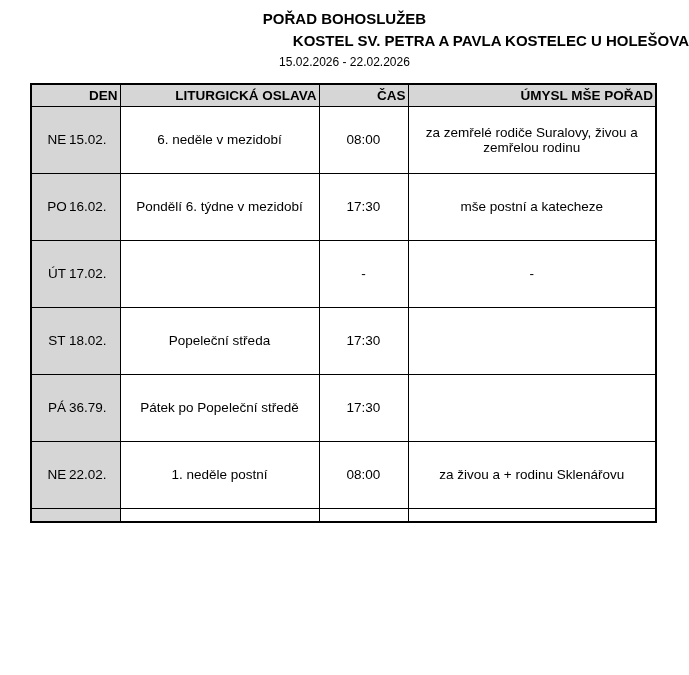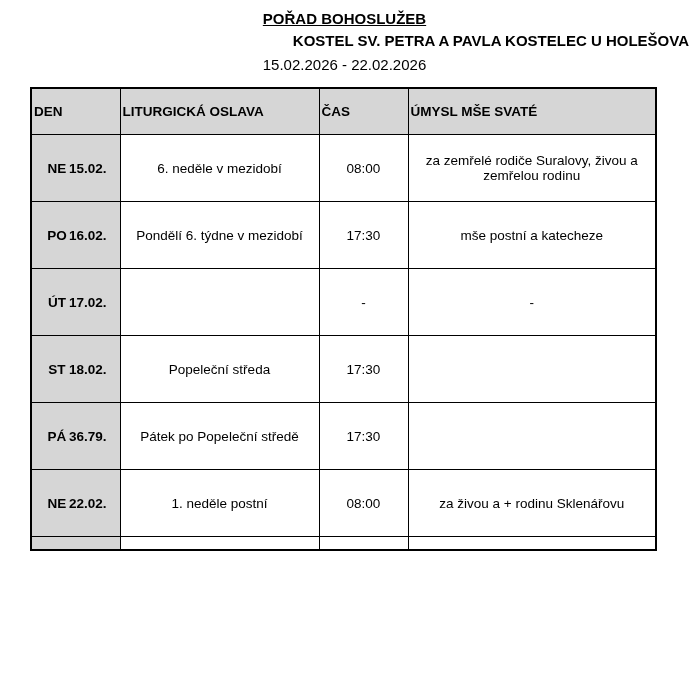--- a/index.html
+++ b/index.html
@@ -17,29 +17,28 @@
     box-sizing: border-box;
     padding-top: 8px;
   }
   .titles {
     text-align: center;
     line-height: 1.45;
   }
   .title-line1 {
     font-size: 15px;
     font-weight: bold;
-    text-decoration: underline;
   }
   .title-line2 {
     font-size: 15px;
     font-weight: bold;
     text-align: right;
   }
   .title-line3 {
-    font-size: 15px;
+    font-size: 12px;
     font-weight: normal;
     margin-top: 2px;
   }
   table.schedule {
     border-collapse: collapse;
     table-layout: fixed;
     margin-left: 30px;
     margin-top: 12px;
     border: 2px solid var(--border, #000);
   }
@@ -52,31 +51,31 @@
   }
   col.c-day { width: 89px; }
   col.c-celebration { width: 199px; }
   col.c-time { width: 89px; }
   col.c-intention { width: 248px; }
 
   table.schedule th {
     background: var(--shaded, #d6d6d6);
     font-weight: bold;
     height: 21px;
-    text-align: left;
-    padding: 12px 2px;
+    text-align: right;
+    padding: 0 2px;
   }
   table.schedule td {
     height: 66px;
     text-align: center;
     padding: 0 4px;
   }
   td.day-cell {
     background: var(--shaded, #d6d6d6);
-    font-weight: bold;
+    font-weight: normal;
     text-align: left;
     padding-left: 8px;
   }
   td.day-cell .day-abbr {
     display: inline-block;
     width: 24px;
   }
   td.celebration-cell {
     padding: 0 16px;
   }
@@ -105,21 +104,21 @@
       <col class="c-day">
       <col class="c-celebration">
       <col class="c-time">
       <col class="c-intention">
     </colgroup>
     <thead>
       <tr>
         <th>DEN</th>
         <th>LITURGICKÁ OSLAVA</th>
         <th>ČAS</th>
-        <th>ÚMYSL MŠE SVATÉ</th>
+        <th>ÚMYSL MŠE POŘAD</th>
       </tr>
     </thead>
     <tbody>
       <tr>
         <td class="day-cell"><span class="day-abbr">NE</span><span>15.02.</span></td>
         <td class="celebration-cell">6. neděle v mezidobí</td>
         <td class="time-cell">08:00</td>
         <td class="intention-cell">za zemřelé rodiče Suralovy, živou a zemřelou rodinu</td>
       </tr>
       <tr>

